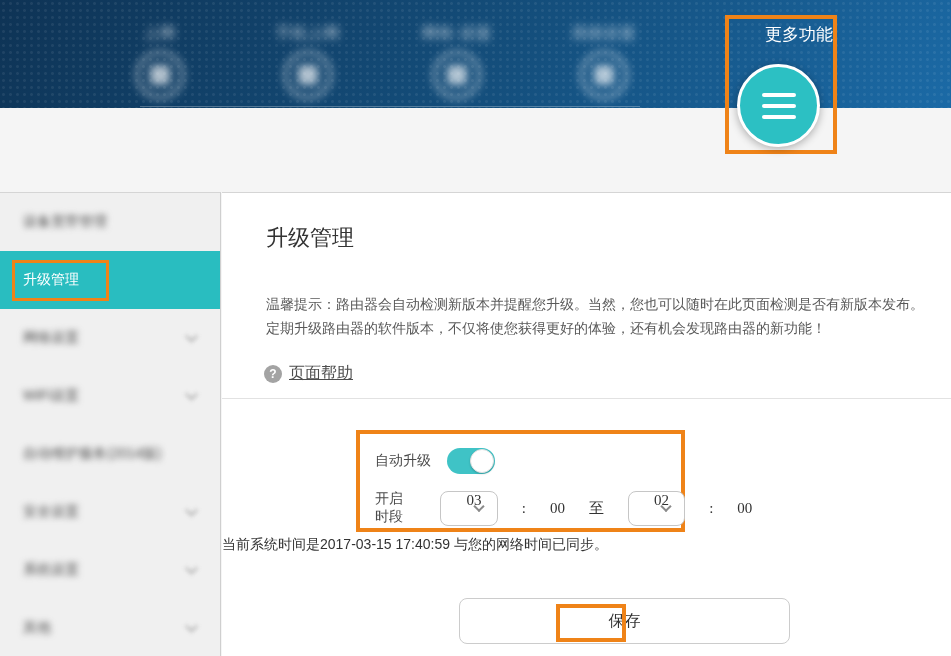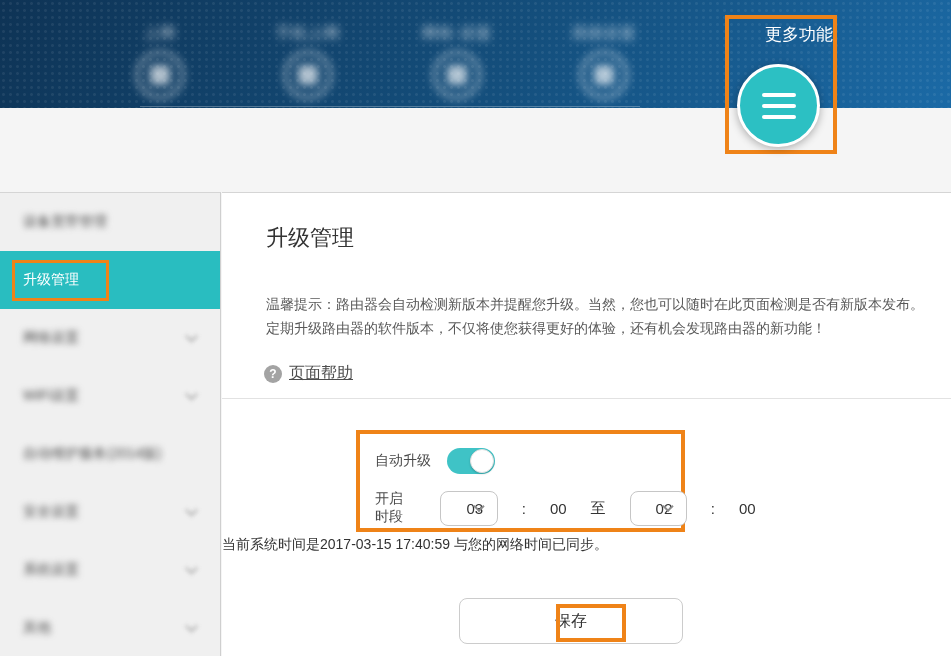--- a/index.html
+++ b/index.html
@@ -71,49 +71,49 @@
   .page-title { position:absolute; left:44px; top:30px; font-size:22px; color:#333333; font-weight:400; }
   .desc { position:absolute; left:44px; top:99px; font-size:14px; color:#595959; line-height:24px; }
   .help-row { position:absolute; left:42px; top:170px; display:flex; align-items:center; gap:7px; cursor:pointer; }
   .help-icon {
     width:18px; height:18px; border-radius:50%; background:#a3a3a3; color:#ffffff;
     font-size:12px; font-weight:bold; display:flex; align-items:center; justify-content:center;
   }
   .help-link { font-size:16px; color:#4d4d4d; text-decoration:underline; }
   .divider { position:absolute; left:0; top:205px; width:100%; height:1px; background:#e2e2e2; }
 
-  .form-box { position:absolute; left:134px; top:237px; width:329px; height:102px; border:4px solid #ef8318; }
+  .form-box { position:absolute; left:134px; top:237px; width:329px; height:102px; border:4px solid #ef8318;font-family:Liberation Serif, serif; }
   .form-label { font-size:14px; color:#4a4a4a; }
   .row-toggle { position:absolute; left:15px; top:14px; display:flex; align-items:center; gap:16px; }
   .toggle {
     position:relative; width:48px; height:26px; border-radius:13px; background:#3fc3c6; cursor:pointer;
   }
   .toggle-knob {
     position:absolute; right:1px; top:1px; width:24px; height:24px; border-radius:50%;
     background:#ffffff; border:1px solid #e0e0e0; box-shadow:0 1px 2px rgba(0,0,0,0.2);
   }
   .row-period { position:absolute; left:15px; top:56px; display:flex; align-items:center; gap:24px; }
   .row-period .form-label { margin-right:2px; }
   .select-box {
     position:relative; width:70px; height:35px; border:1px solid #c6c6c6; border-radius:8px;
-    background:#ffffff; display:flex; align-items:center; padding-left:25px;
+    background:#ffffff; display:flex; padding-left:25px;
     font-size:15px; color:#333333; cursor:pointer;
   }
   .select-chevron {
     position:absolute; right:14px; top:50%;
     width:8px; height:8px; border-right:2px solid #8a8a8a; border-bottom:2px solid #8a8a8a;
     transform:translateY(-70%) rotate(45deg);
   }
   .time-text { font-size:15px; color:#333333; }
   .zhi { font-size:15px; color:#333333; }
 
   .status-line { position:absolute; left:0; top:343px; width:100%; text-align:left; font-size:14px; color:#333333; }
 
   .save-button {
-    position:absolute; left:237px; top:405px; width:224px; height:46px;
+    position:absolute; left:237px; top:405px; width:331px; height:46px;
     background:#ffffff; border:1px solid #cccccc; border-radius:8px;
     display:flex; align-items:center; justify-content:center; cursor:pointer;
   }
   .save-label { font-size:16px; color:#333333; }
   .save-annotation {
     position:absolute; left:96px; top:5px; width:70px; height:38px;
     border:4px solid #ef8318; pointer-events:none;
   }
 </style>
 </head>

